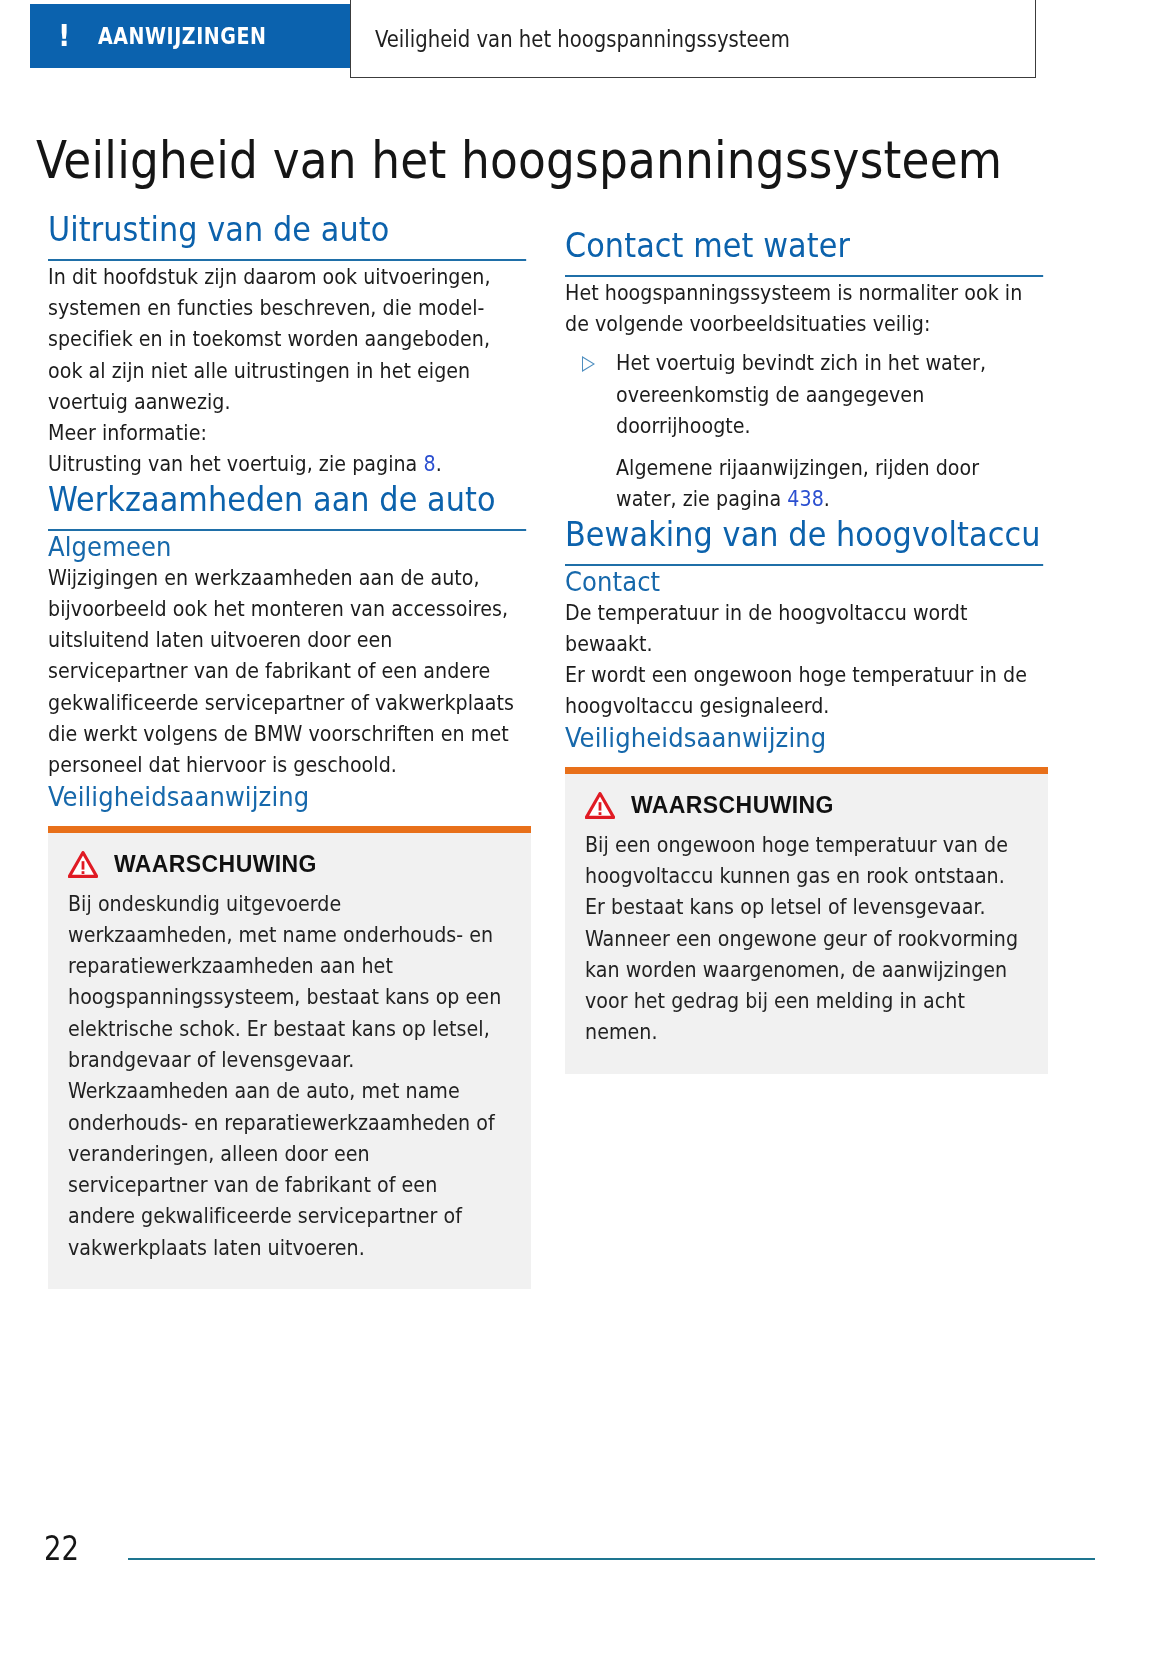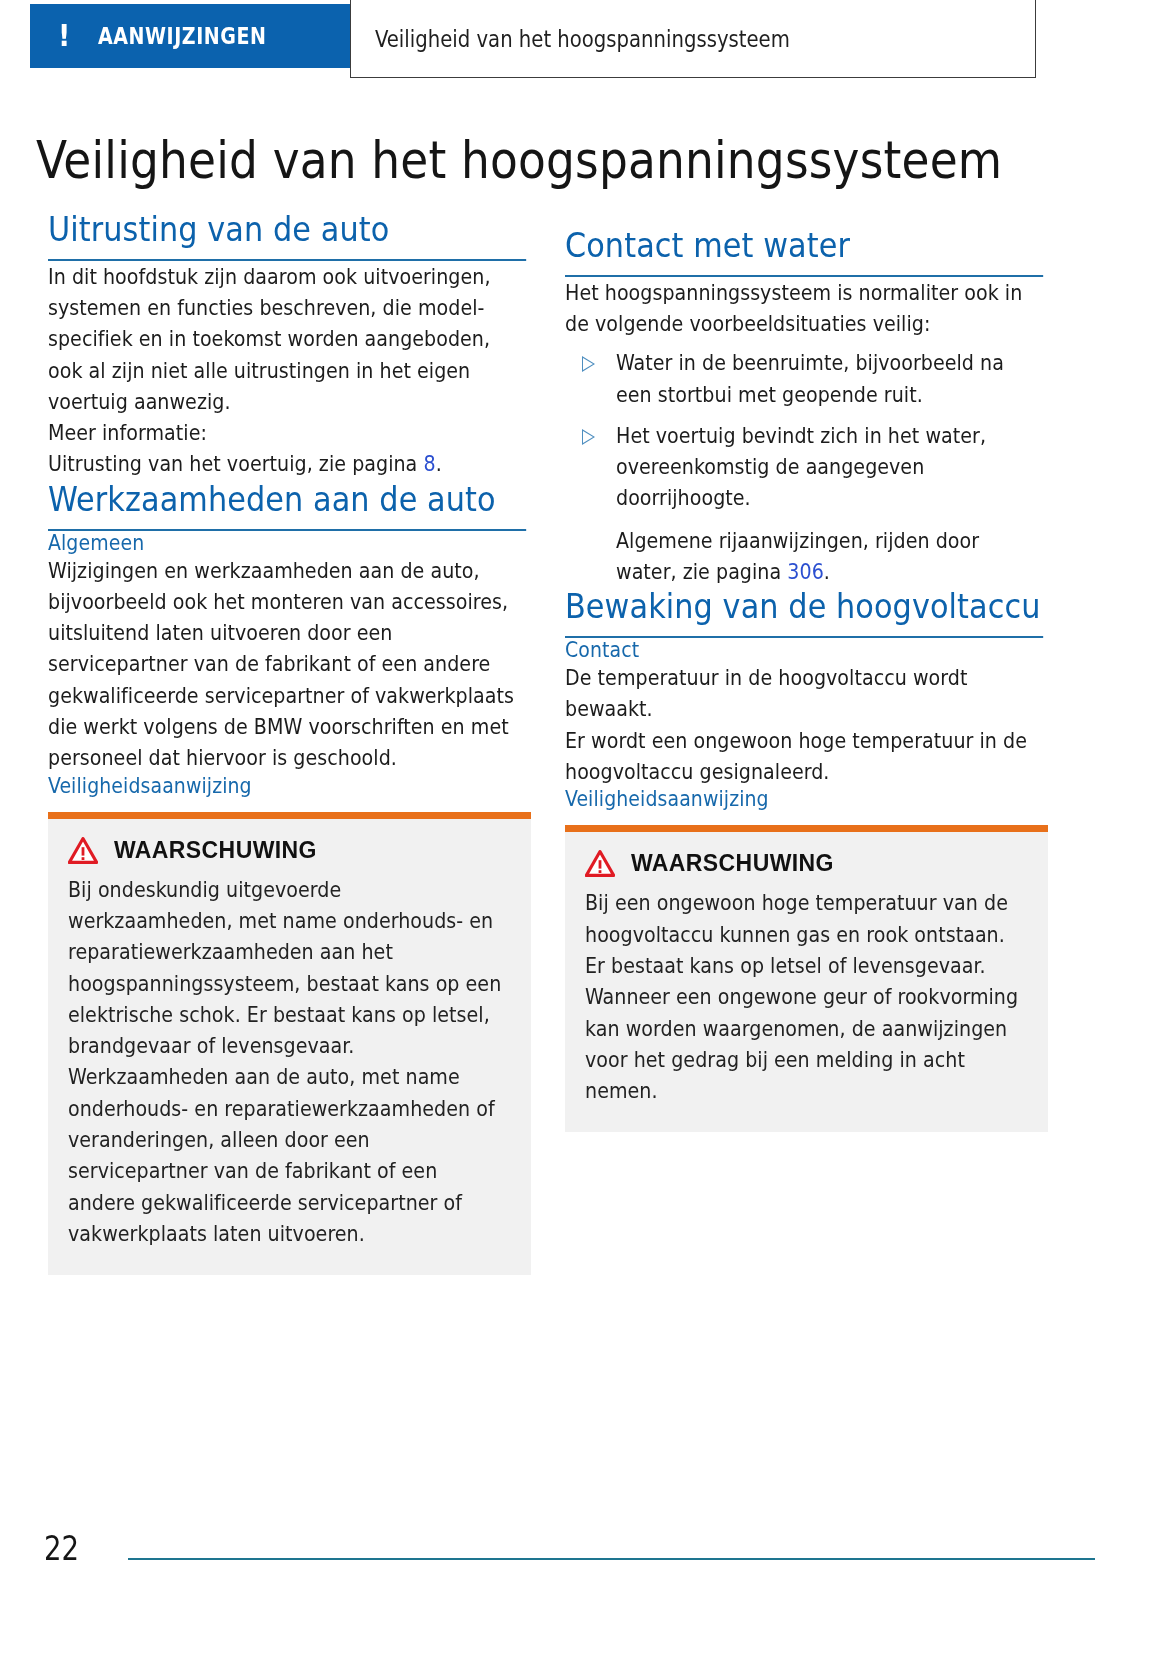--- a/index.html
+++ b/index.html
@@ -130,21 +130,21 @@
     letter-spacing: 0.1px;
     padding-bottom: 9px;
     border-bottom: 2px solid #1f6fa8;
     transform: scaleX(0.99);
     transform-origin: left top;
   }
   h3.h-sub {
     margin: 0;
     font-family: "DejaVu Sans Condensed", "Liberation Sans Narrow", "Liberation Sans", sans-serif;
     font-weight: 300;
-    font-size: 21px;
+    font-size: 27px;
     line-height: 1.15;
     color: #1668ab;
     letter-spacing: 0.1px;
   }
 
   
   p.body {
     margin: 0;
     font-family: "DejaVu Sans Condensed", "Liberation Sans Narrow", "Liberation Sans", sans-serif;
     font-weight: 300;
@@ -309,26 +309,22 @@
 
     <div class="col col-right">
 
       <h2 class="h-sec">Contact met water</h2>
 
       <p class="body mt-26">Het hoogspanningssysteem is normaliter ook in de volgende voorbeeldsituaties veilig:</p>
 
       <ul class="arrow-list">
         <li>
           <span class="arrow-mark"></span>
-          <p class="body">Water in de beenruimte, bijvoorbeeld na een stortbui met geopende ruit.</p>
-        </li>
-        <li>
-          <span class="arrow-mark"></span>
           <p class="body">Het voertuig bevindt zich in het water, overeenkomstig de aangegeven doorrijhoogte.</p>
-          <p class="body sub-note"><span>Algemene rijaanwijzingen, rijden door water, zie pagina </span><span class="lnk">306</span><span>.</span></p>
+          <p class="body sub-note"><span>Algemene rijaanwijzingen, rijden door water, zie pagina </span><span class="lnk">438</span><span>.</span></p>
         </li>
       </ul>
 
       <h2 class="h-sec mt-34">Bewaking van de hoogvoltaccu</h2>
 
       <h3 class="h-sub mt-26">Contact</h3>
 
       <p class="body mt-14">De temperatuur in de hoogvoltaccu wordt bewaakt.</p>
 
       <p class="body mt-18">Er wordt een ongewoon hoge temperatuur in de hoogvoltaccu gesignaleerd.</p>

